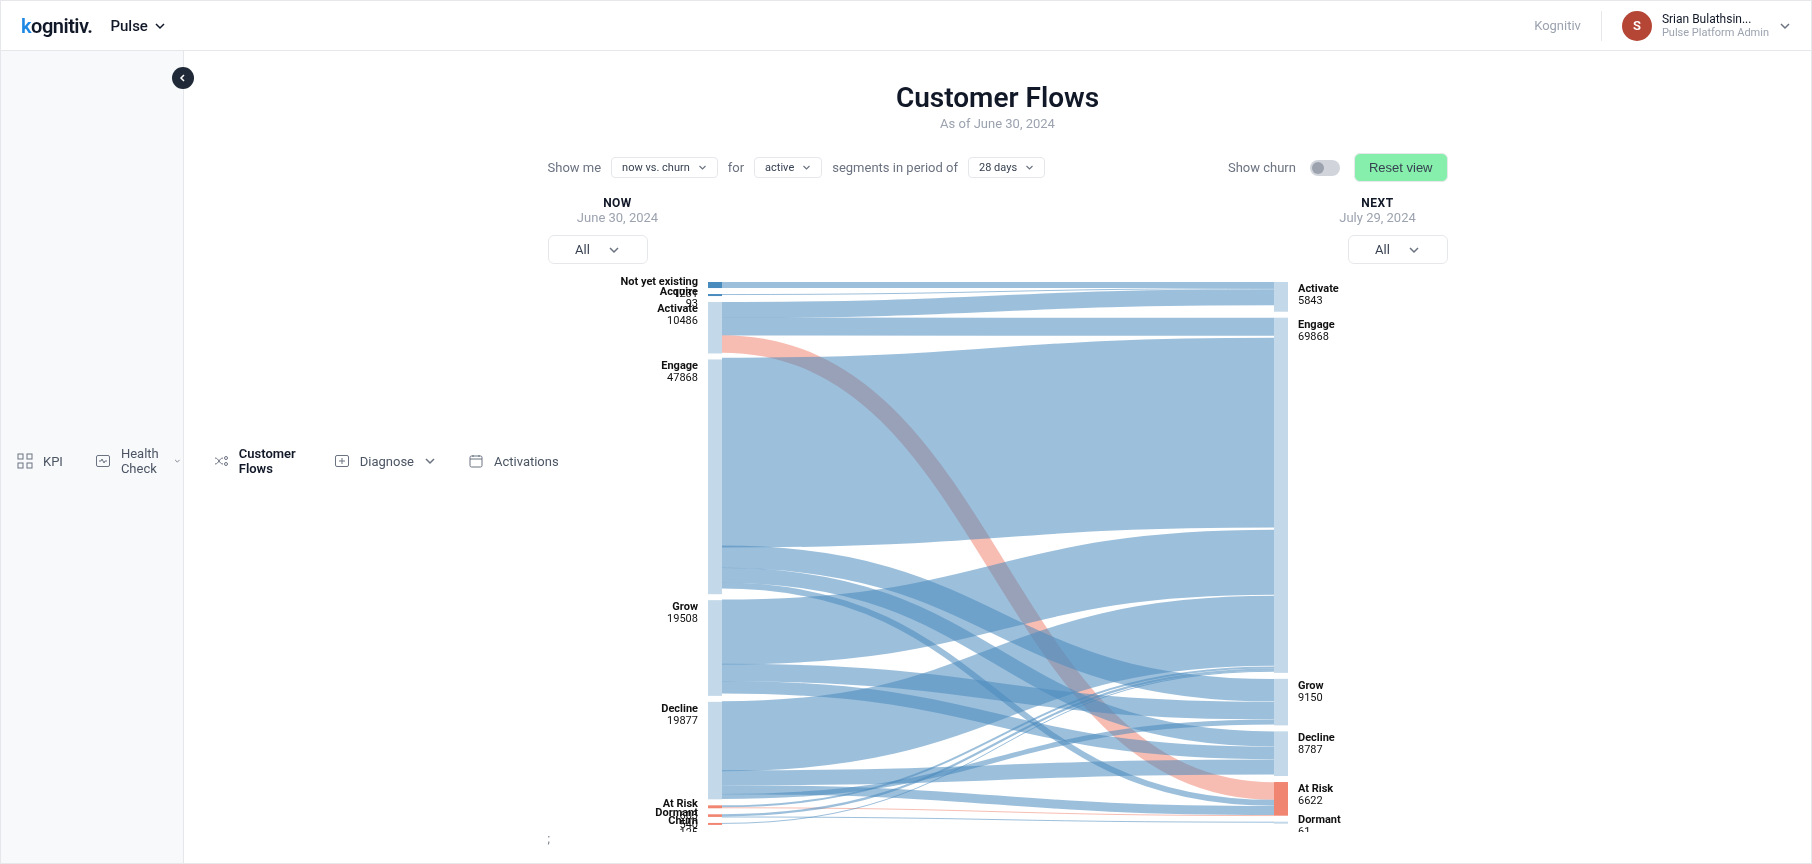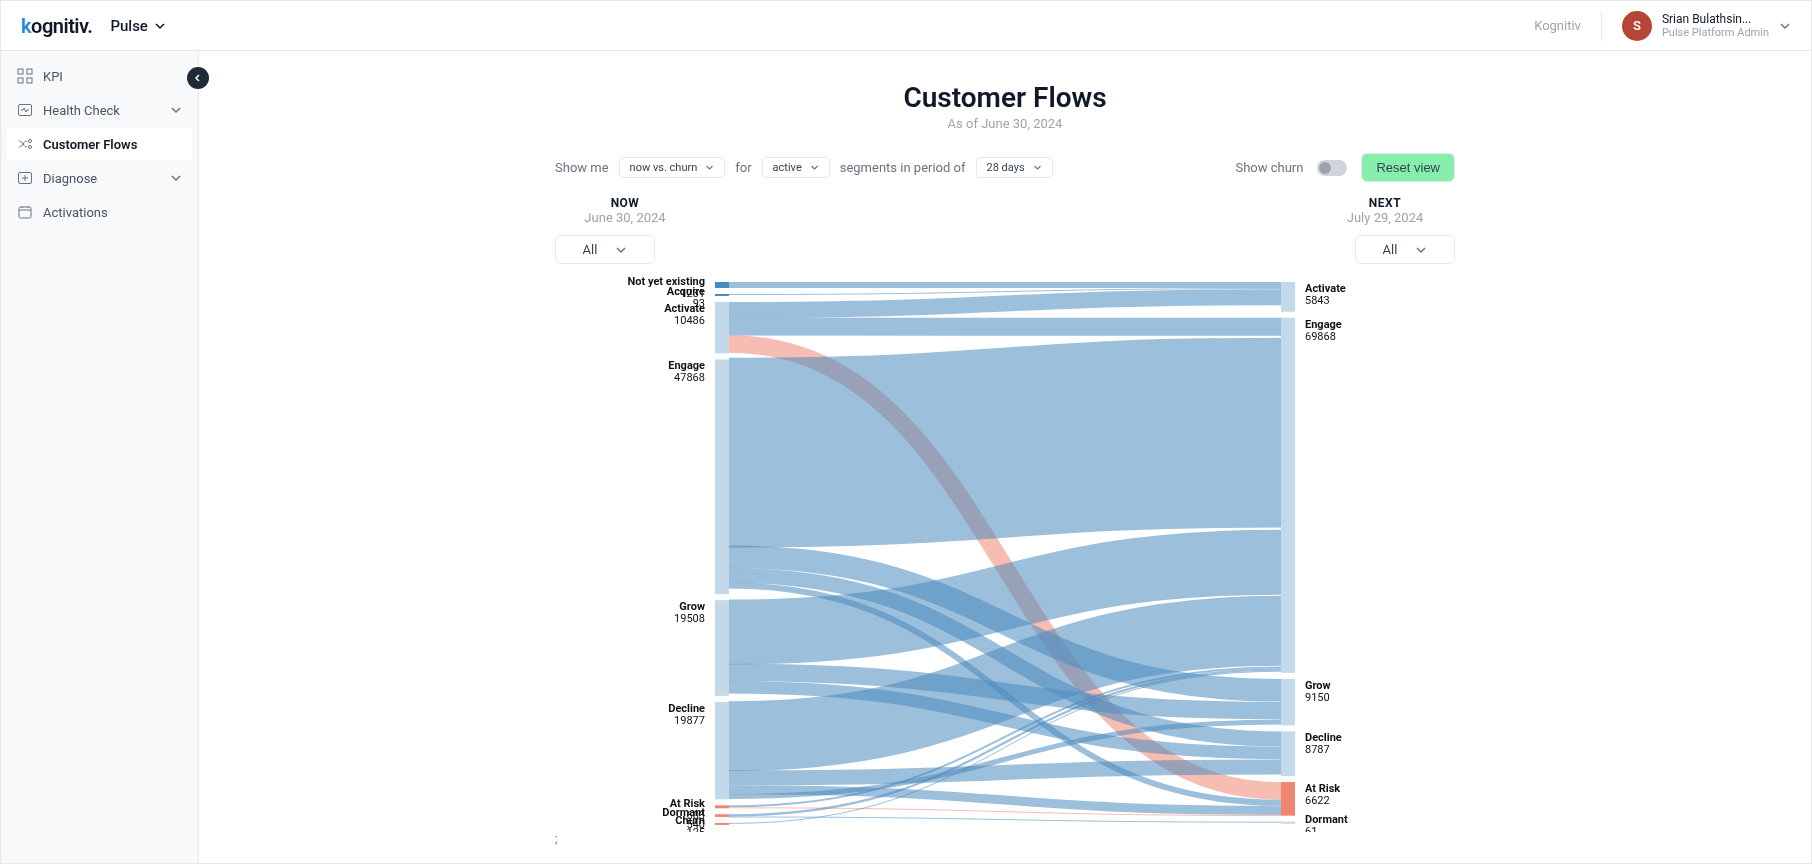--- a/index.html
+++ b/index.html
@@ -27,21 +27,21 @@
   .chev{width:12px;height:12px;display:inline-block;}
   .topbar-right{display:flex;align-items:center;gap:20px;}
   .org-name{color:var(--text-light);font-size:13px;}
   .user-pill{display:flex;align-items:center;gap:10px;border-left:1px solid var(--border);padding-left:20px;}
   .avatar{width:30px;height:30px;border-radius:50%;background:#b54535;color:#fff;display:flex;align-items:center;justify-content:center;font-weight:600;font-size:13px;}
   .user-col{display:flex;flex-direction:column;line-height:1.2;}
   .user-name{font-size:12px;color:var(--text);}
   .user-role{font-size:11px;color:var(--text-light);}
   
   .body{flex:1;display:flex;min-height:0;}
-  .sidebar{width:198px;background:var(--bg-side);border-right:1px solid var(--border);display:flex;flex-direction:column;position:relative;padding-top:8px;}
+  .sidebar{width:183px;background:var(--bg-side);border-right:1px solid var(--border);display:flex;position:relative;padding-top:8px;}
   .side-item{display:flex;align-items:center;gap:10px;padding:9px 16px;color:#4b5563;font-size:13px;cursor:pointer;position:relative;}
   .side-item .icon{width:16px;height:16px;flex:0 0 16px;color:#6b7280;}
   .side-item.active{background:var(--nav-active);color:var(--text);font-weight:600;border-radius:4px;margin:0 6px;padding-left:10px;}
   .side-item .expand{margin-left:auto;}
   .side-footer{margin-top:auto;padding:18px 14px;text-align:center;color:var(--text-light);font-size:12px;line-height:1.6;}
   .side-footer .email{color:#374151;font-weight:600;}
   .side-footer .ver{margin-top:14px;}
   .collapse-btn{position:absolute;top:16px;right:-11px;width:22px;height:22px;border-radius:50%;background:var(--dark-pill);color:#fff;display:flex;align-items:center;justify-content:center;font-size:11px;cursor:pointer;z-index:5;}
   
   .main{flex:1;overflow:auto;padding:24px 40px;}

